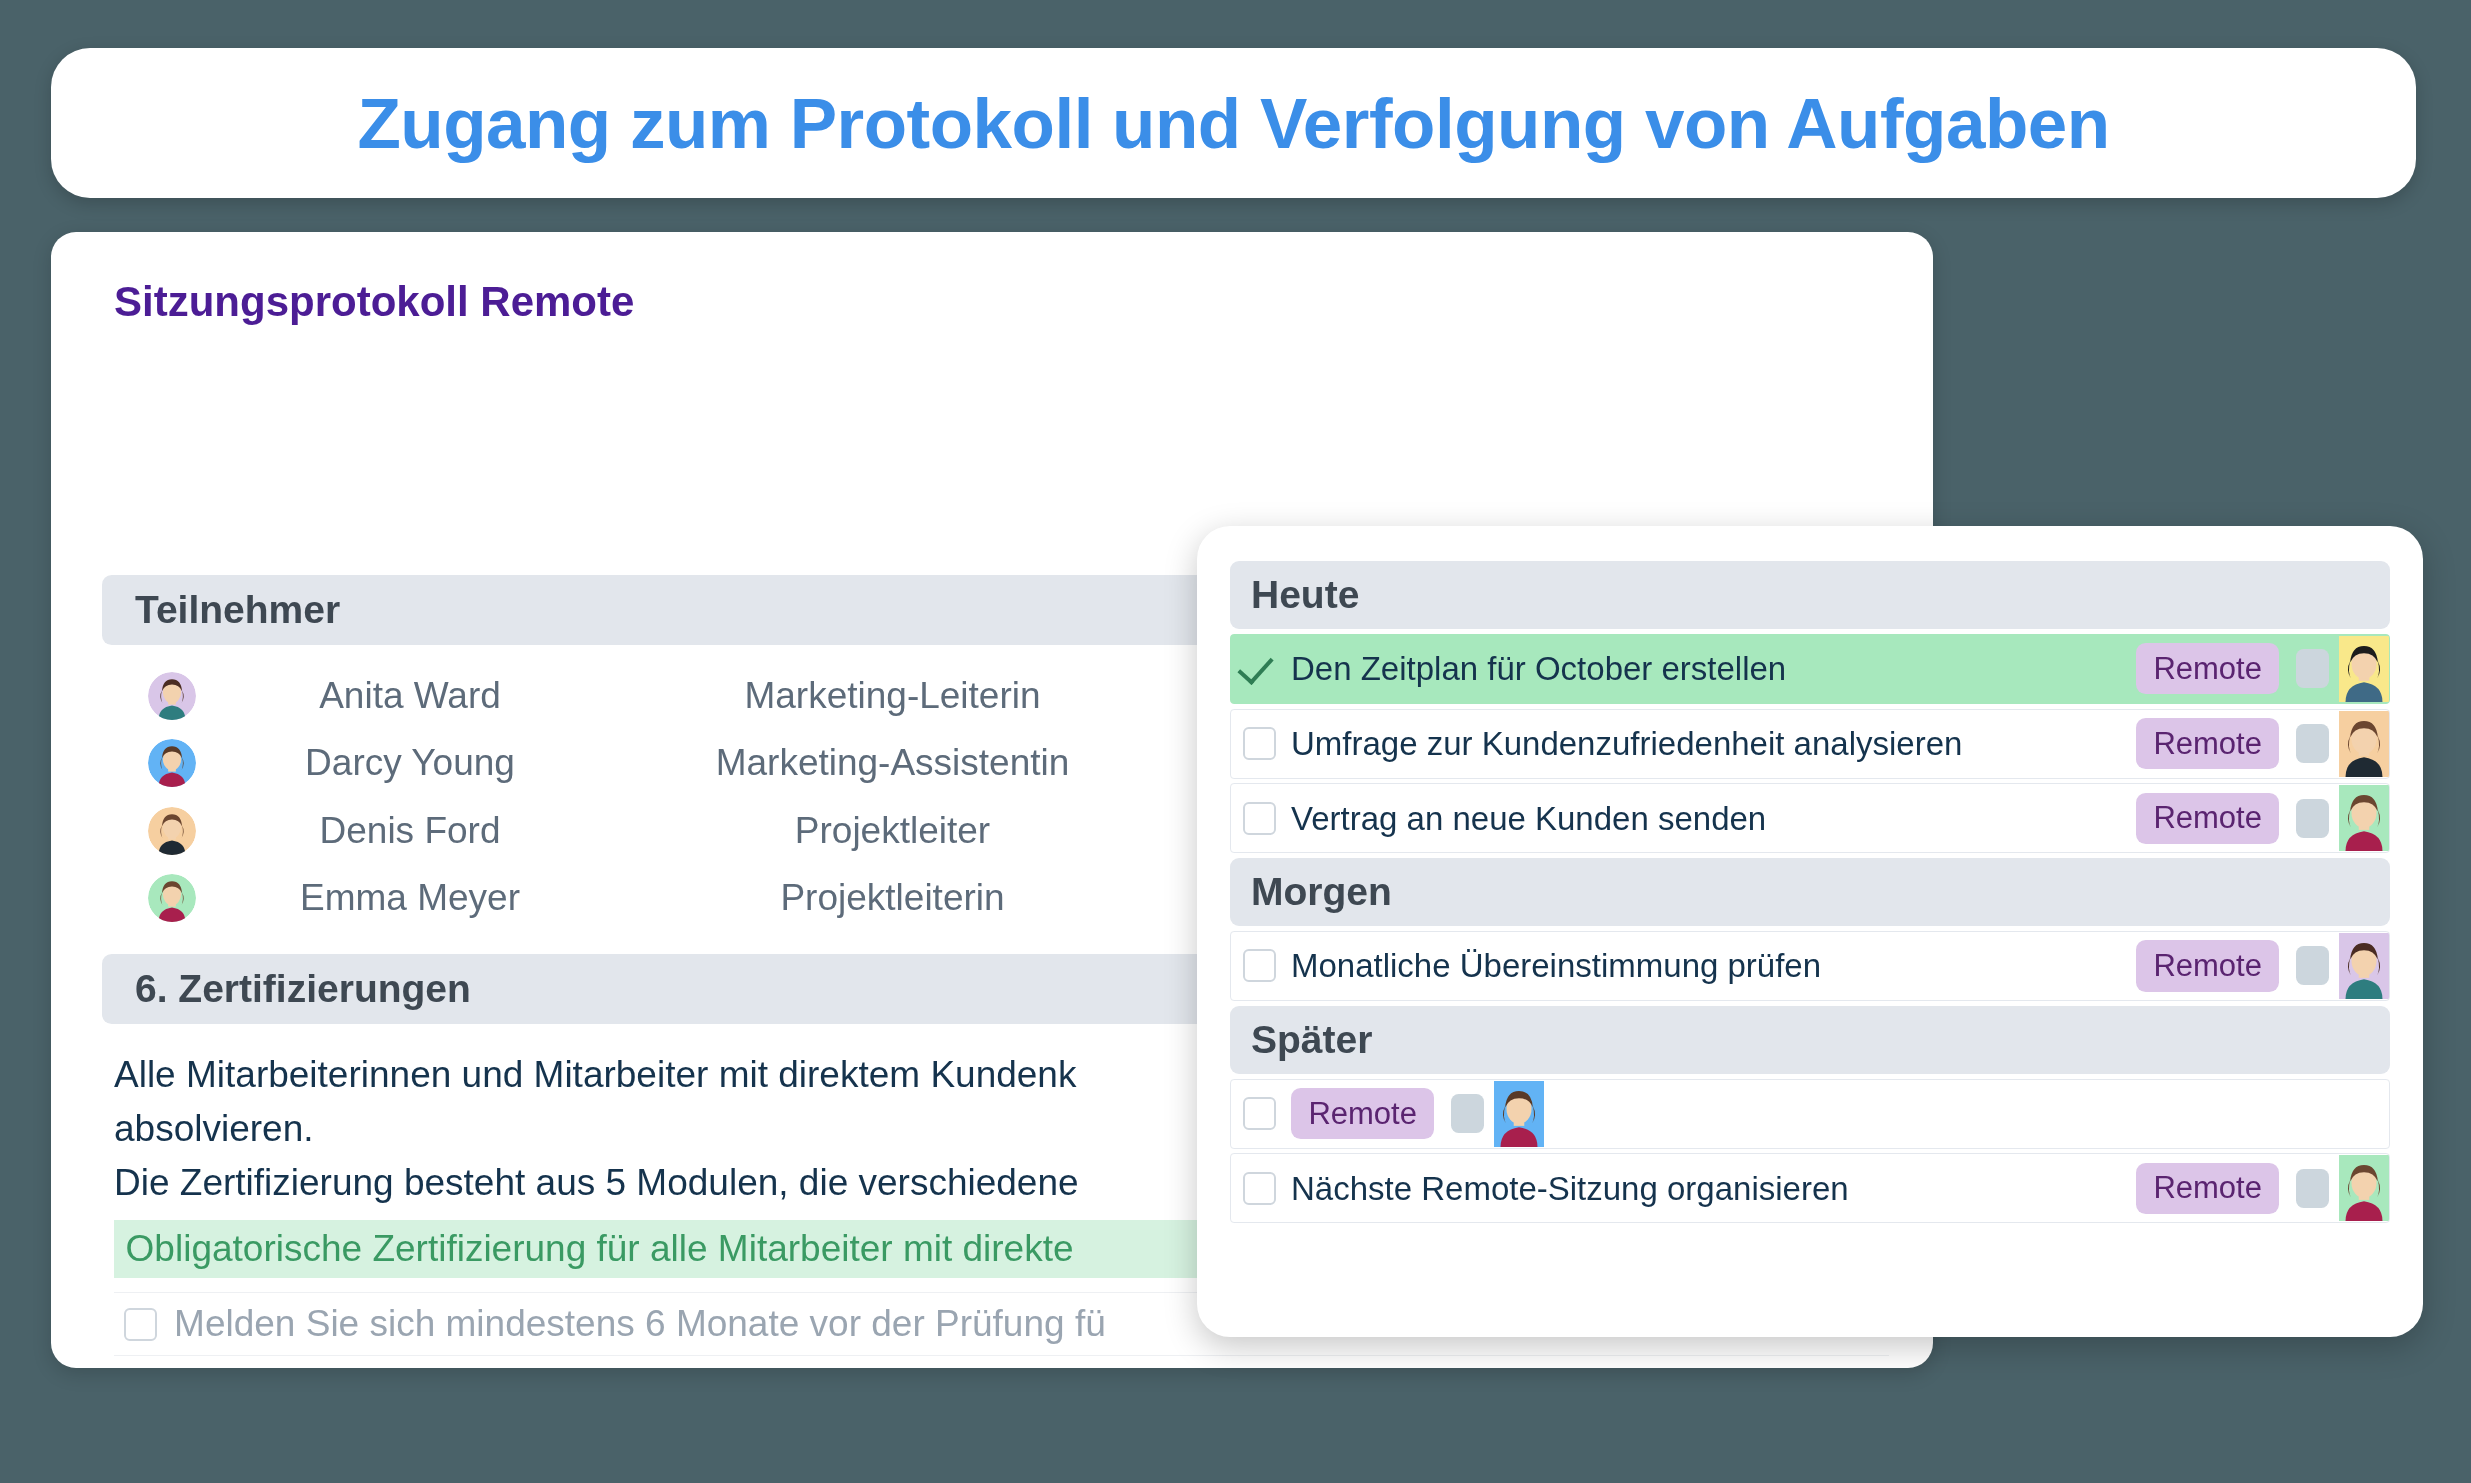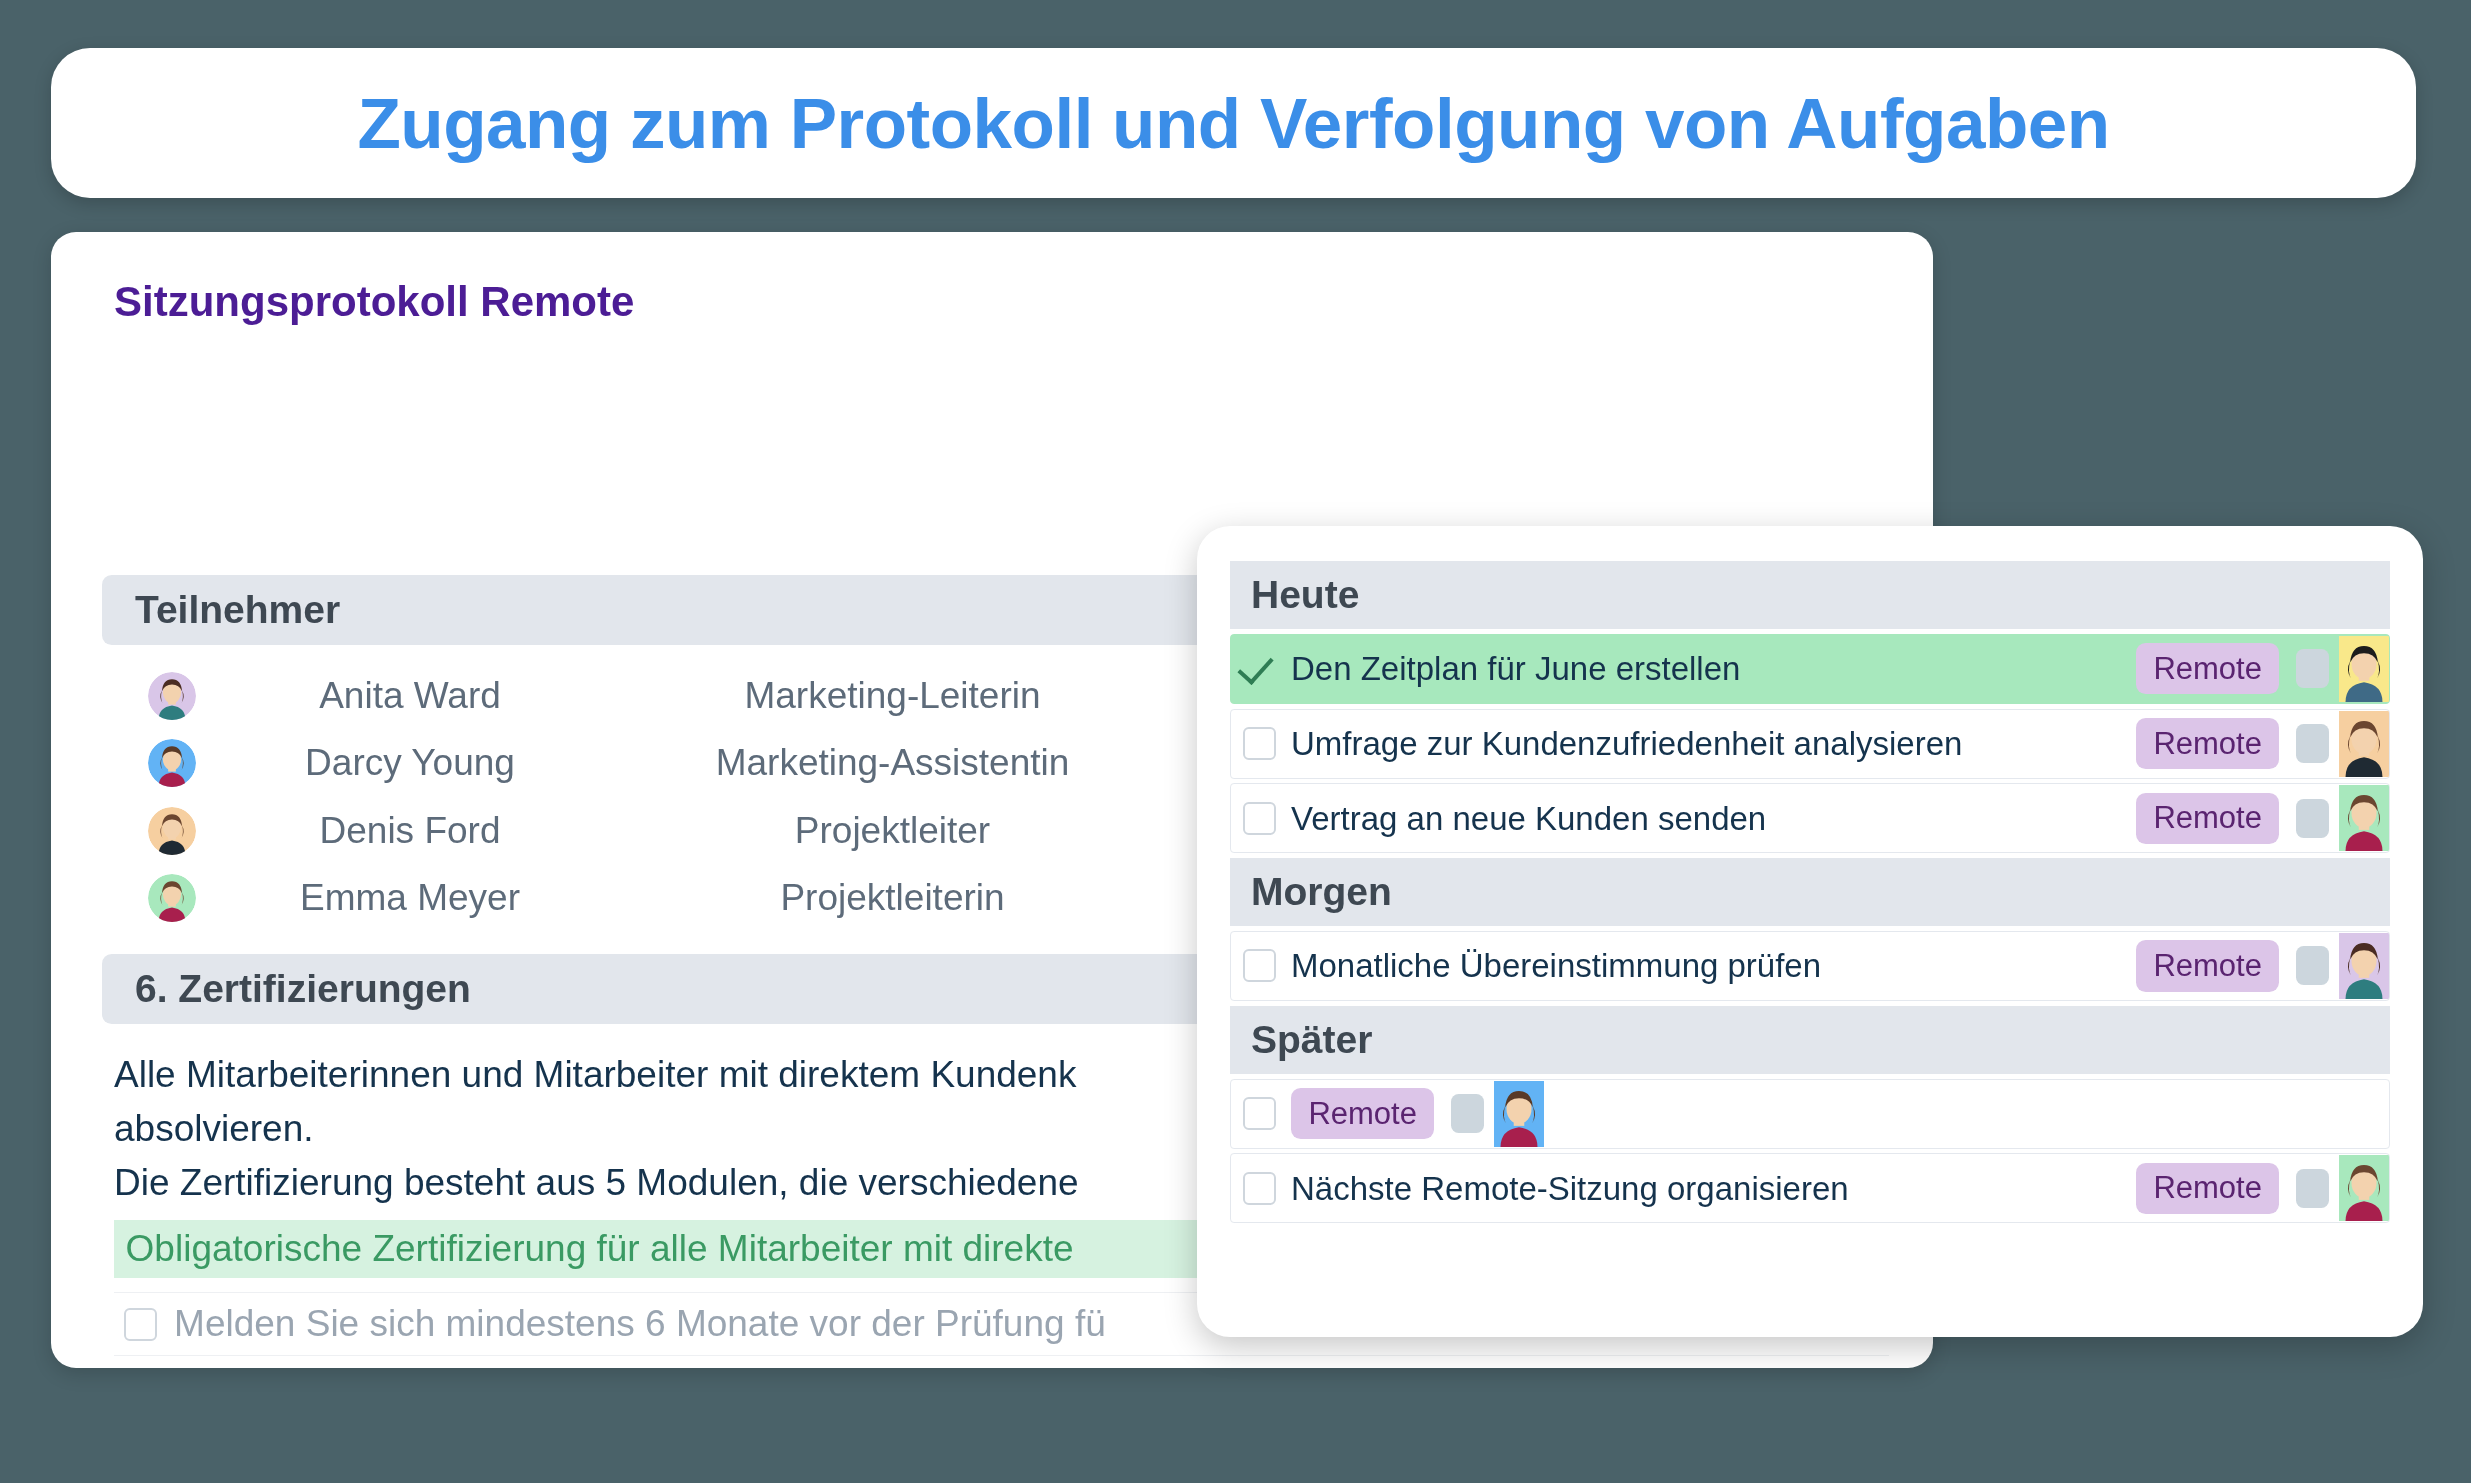--- a/index.html
+++ b/index.html
@@ -192,21 +192,21 @@
     width: 1226px;
     height: 811px;
     background: #ffffff;
     border-radius: 33px;
     box-shadow: 0 9.7px 33px rgba(0,0,0,0.22);
     padding: 35px 33px;
   }
 
   .task-group-head {
     background: #e2e6ec;
-    border-radius: 0;
+    border-radius: 9px;
     height: 68px;
     display: flex;
     align-items: center;
     margin-bottom: 4.8px;
   }
   .task-group-head .g-label {
     font-size: 39px;
     font-weight: bold;
     color: #3e4852;
     padding-left: 21px;
@@ -394,21 +394,21 @@
 
 </div>
 
 <div class="task-panel">
   <div id="tasks-host">
       <div class="task-group-head">
         <span class="g-label">Heute</span>
       </div>
       <div class="task-row done">
         <span class="tr-check ticked"></span>
-        <span class="tr-label">Den Zeitplan für June erstellen</span>
+        <span class="tr-label">Den Zeitplan für October erstellen</span>
         <span class="tr-tag">Remote</span>
         <span class="tr-sq"></span>
         <span class="tr-av">
           <svg viewBox="0 0 100 100" preserveAspectRatio="xMidYMid slice">
             <rect x="0" y="0" width="100" height="100" fill="#f9e88a"></rect>
             <path d="M22 100 q0 -26 28 -30 q28 4 28 30 z" fill="#3f6a86"></path>
             <rect x="42" y="50" width="16" height="18" fill="#f3d2ae"></rect>
             <ellipse cx="50" cy="42" rx="19" ry="23" fill="#f3d2ae"></ellipse>
             <path d="M29 40 q2 -25 21 -25 q19 0 21 25 q-6 -14 -21 -14 q-15 0 -21 14 z" fill="#1c1c1c"></path>
             <path d="M29 38 q-4 16 1 26 q-8 -12 -1 -26 z" fill="#1c1c1c"></path>

